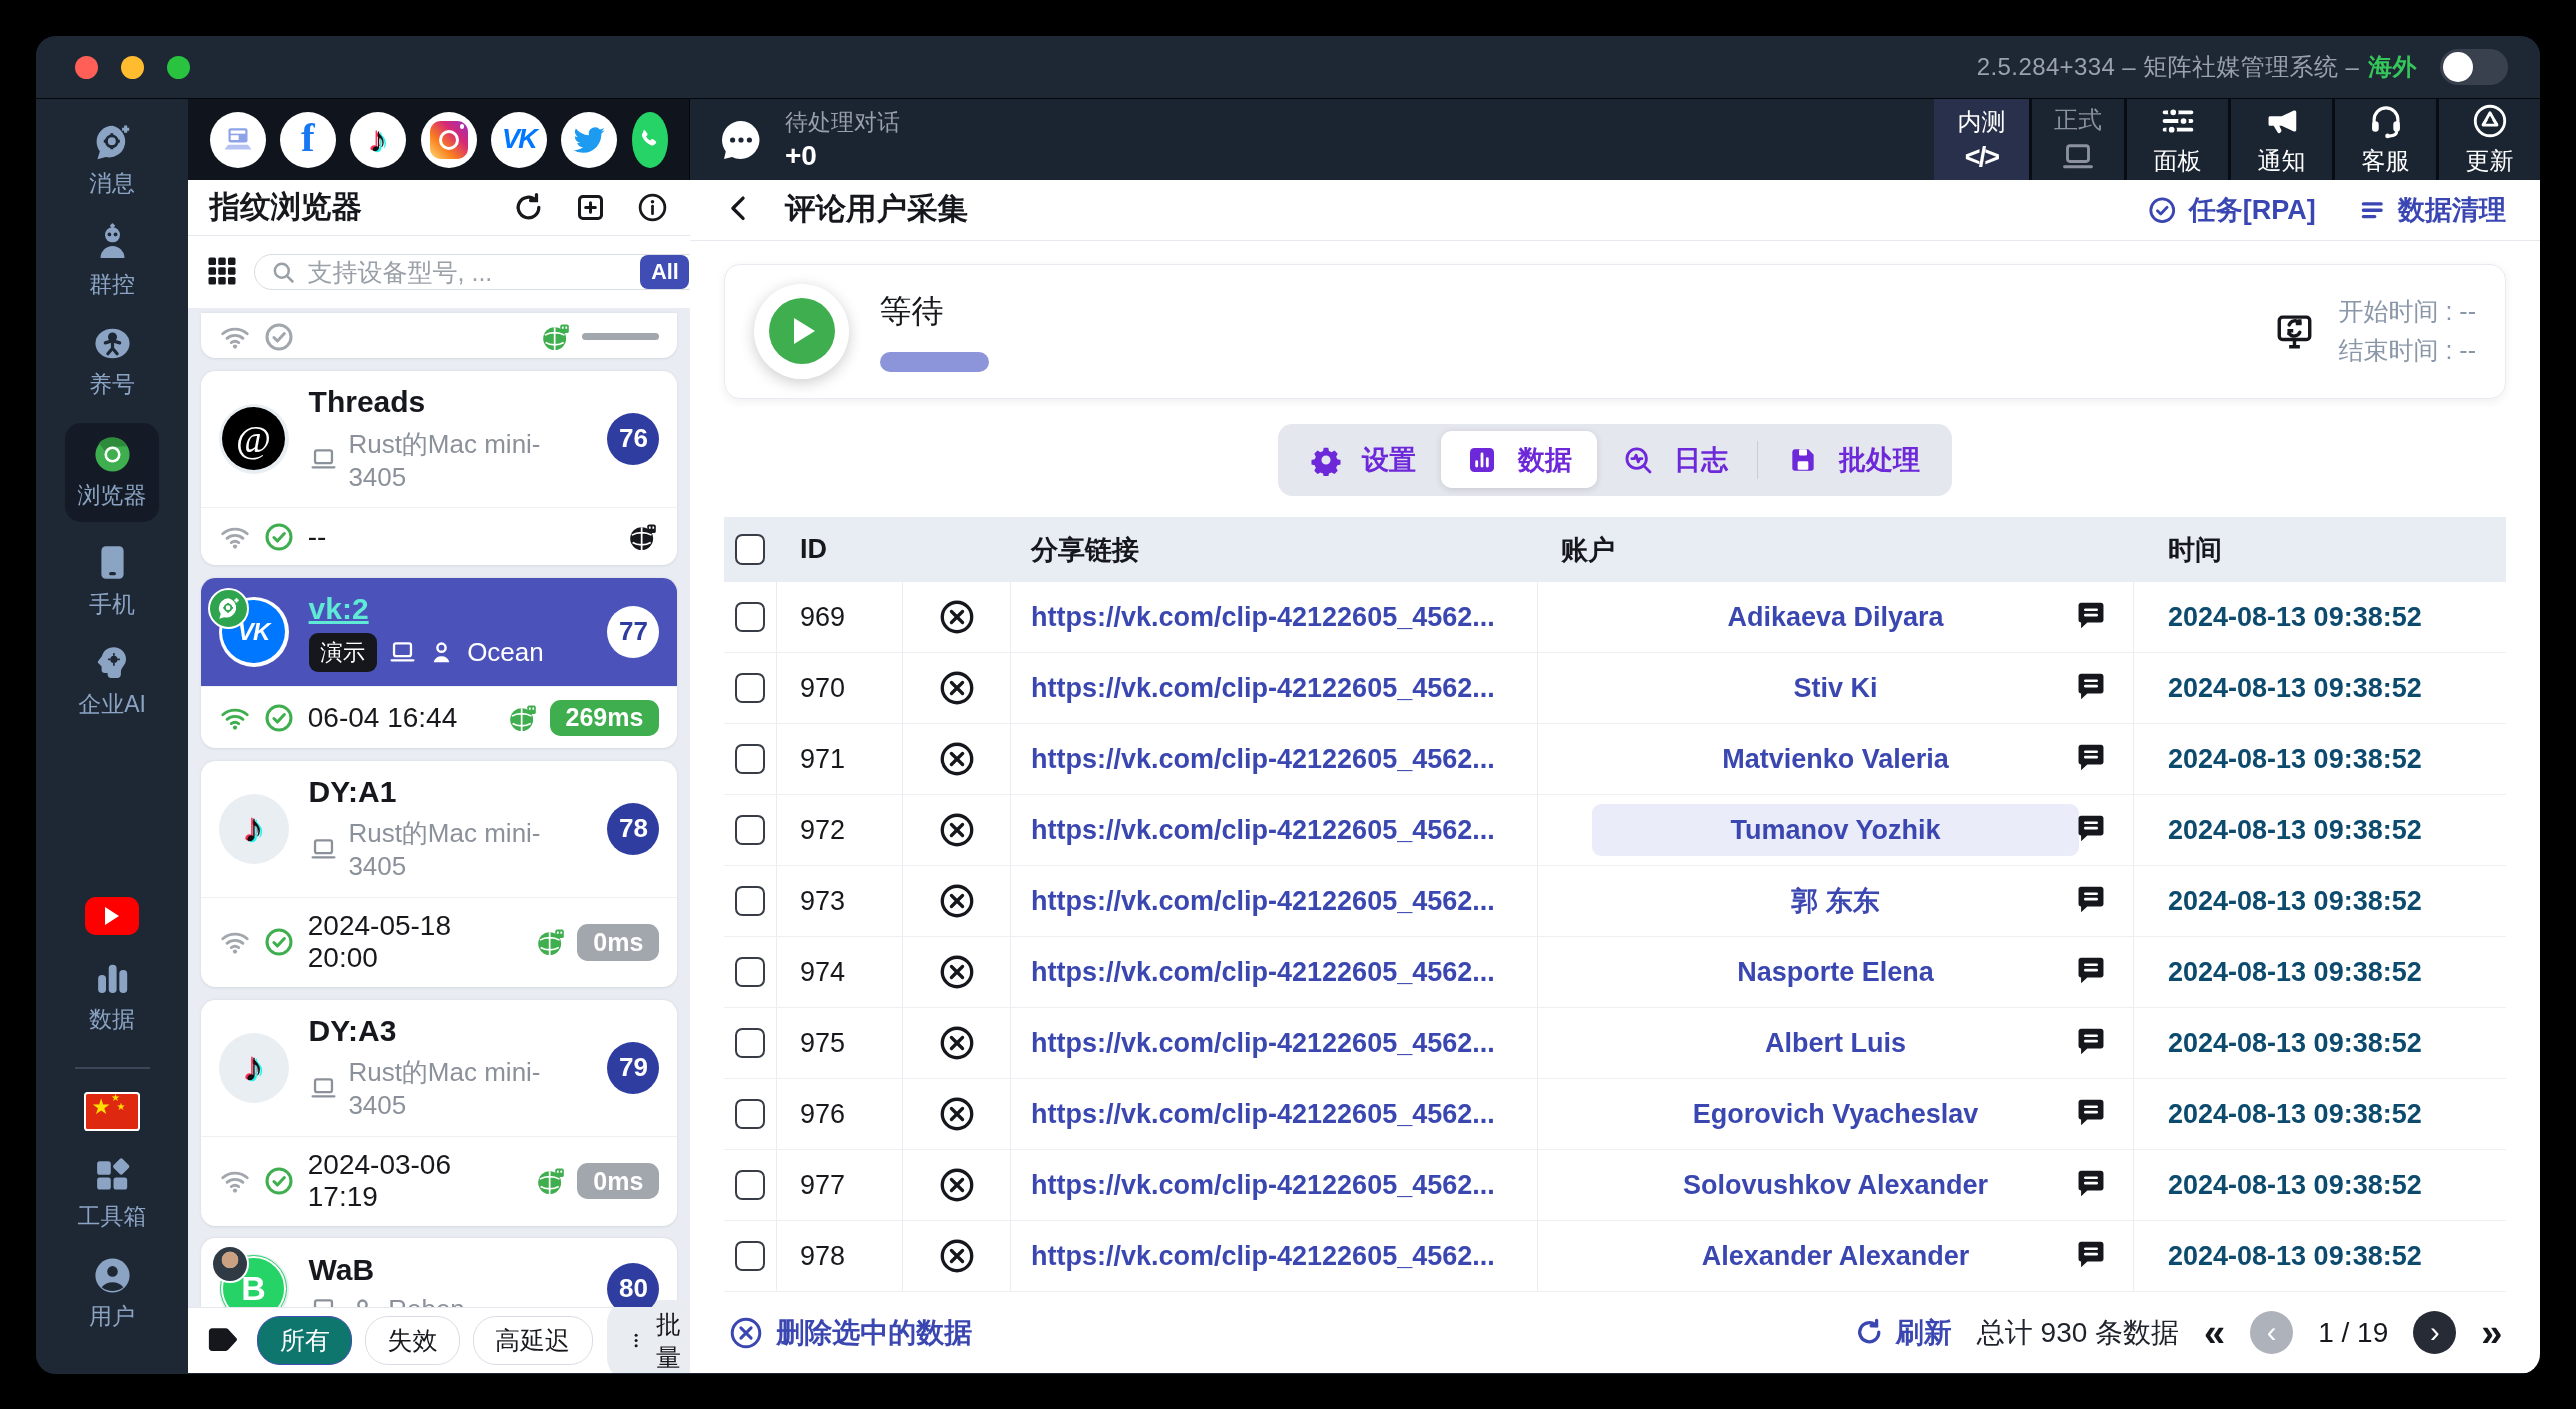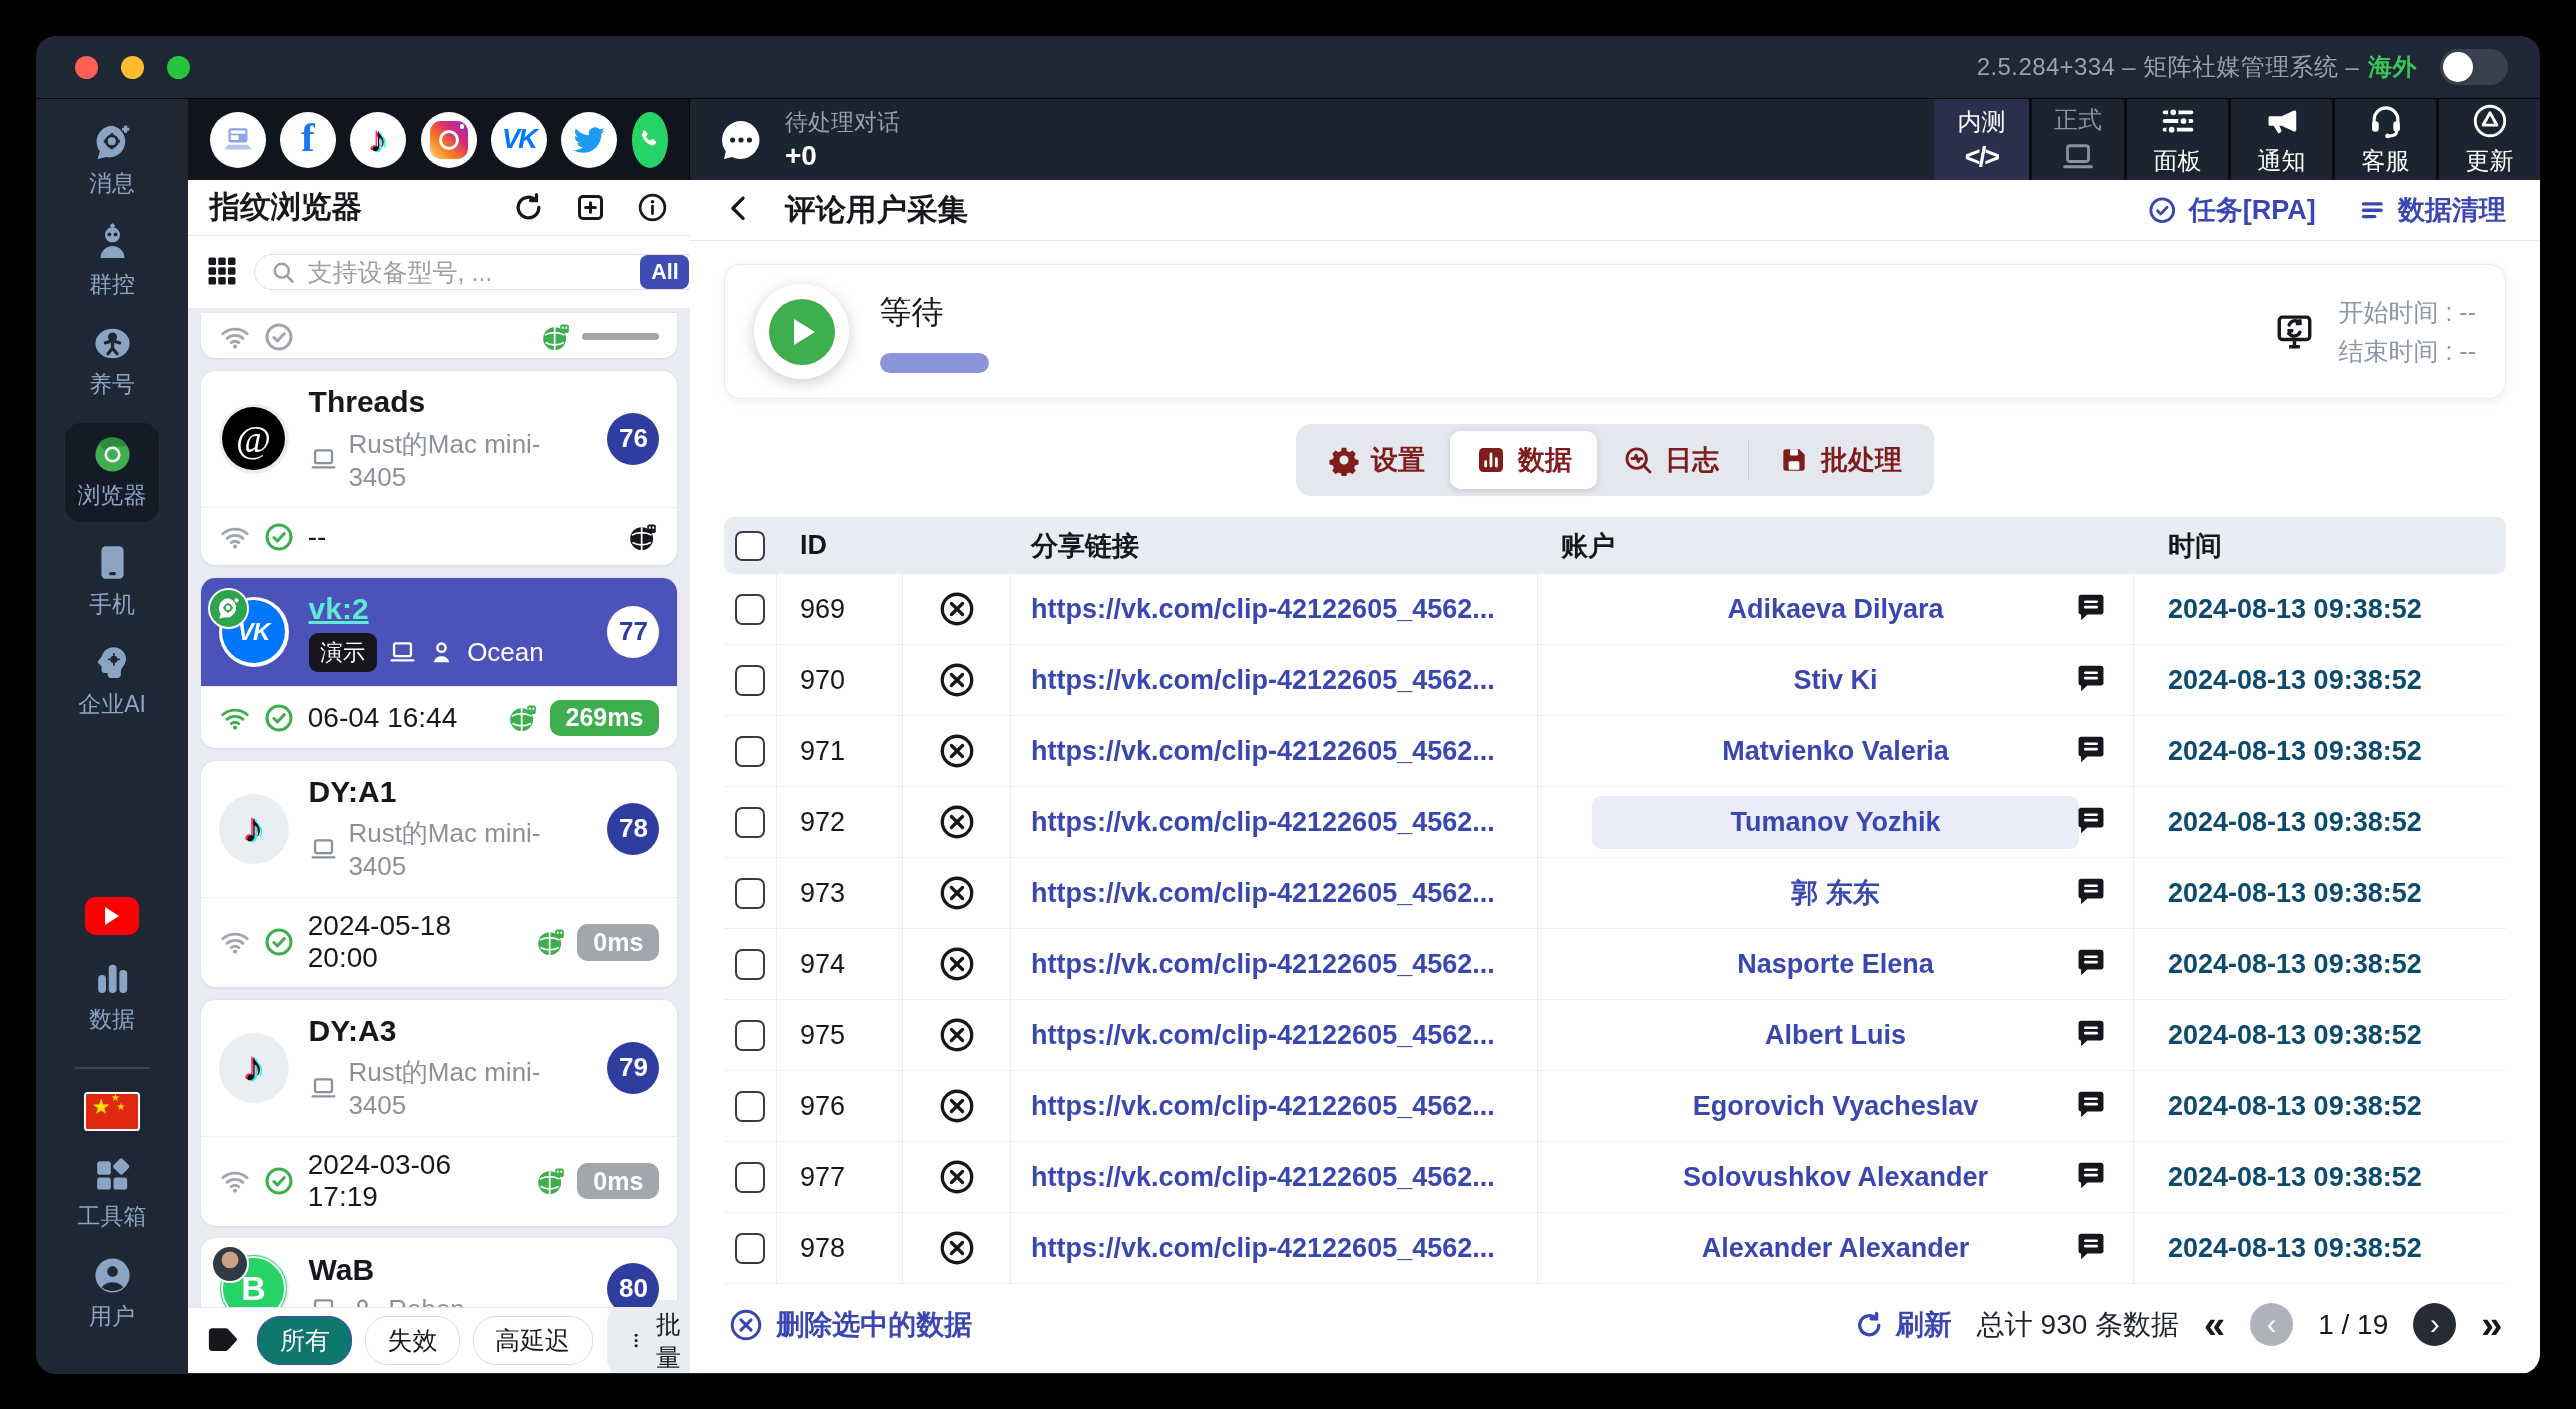--- a/index.html
+++ b/index.html
@@ -125,28 +125,28 @@
   .play { width:66px; height:66px; border-radius:50%; background:#3fae4e; display:flex; align-items:center; justify-content:center; }
   .play i { display:block; width:0; height:0; border-left:21.5px solid #fff; border-top:13.5px solid transparent; border-bottom:13.5px solid transparent; margin-left:6.3px; }
   .st-info { margin-left:30.5px; }
   .st-state { font-size:32px; color:#17181c; }
   .st-bar { width:109px; height:20px; border-radius:10px; background:#8d95da; margin-top:18px; }
   .st-times { margin-left:auto; display:flex; align-items:center; gap:23px; }
   .st-times svg { width:43px; height:43px; color:#15171c; }
   .times-col { text-align:right; color:#8a97a8; font-size:25px; line-height:39px; }
 
   .tabs { align-self:center; margin-top:25px; background:#e4e7ed; border-radius:14.4px; padding:7.2px; display:flex; align-items:center; }
-  .tab { display:flex; align-items:center; gap:11px; font-size:27px; font-weight:600; color:#7f1d1d; padding:10.8px 25px; border-radius:10.8px; cursor:pointer; white-space:nowrap; }
+  .tab { display:flex; align-items:center; gap:20px; font-size:27px; font-weight:600; color:#6d28d9; padding:10.8px 25px; border-radius:10.8px; cursor:pointer; white-space:nowrap; }
   .tab svg { width:32px; height:32px; }
   .tab.active { background:#fff; box-shadow:0 1.8px 7.2px rgba(0,0,0,.12); }
   .tab-div { width:1.8px; height:38px; background:#c9ced6; margin:0 3.6px; }
 
   .table { margin-top:21.5px; }
   .thead, .trow { display:grid; grid-template-columns:52px 126px 108px 527px 596px 1fr; align-items:center; }
-  .thead { background:#e8edf3; height:57px; font-size:27px; font-weight:700; color:#15171c;border-radius:9px; }
+  .thead { background:#e8edf3; height:65px; font-size:27px; font-weight:700; color:#15171c; }
   .thead > div, .trow > div { height:100%; display:flex; align-items:center; }
   .trow { height:71px; border-bottom:1.8px solid #edeff3; font-size:27px; background:#fff; }
   .trow > div + div, .thead > div + div { border-left:1.8px solid #e9ecf1; }
   .c-check { justify-content:center; }
   .cbox { width:30.5px; height:30.5px; border:2.7px solid #383c46; border-radius:7.2px; background:#fff; cursor:pointer; }
   .c-id { padding-left:23px; color:#17181c; }
   .c-x { justify-content:center; color:#15171c; }
   .c-x svg { width:38px; height:38px; cursor:pointer; }
   .c-link { padding-left:20px; color:#3b47b1; font-weight:600; cursor:pointer; }
   .c-acct { justify-content:center; position:relative; color:#3b47b1; font-weight:600; }

